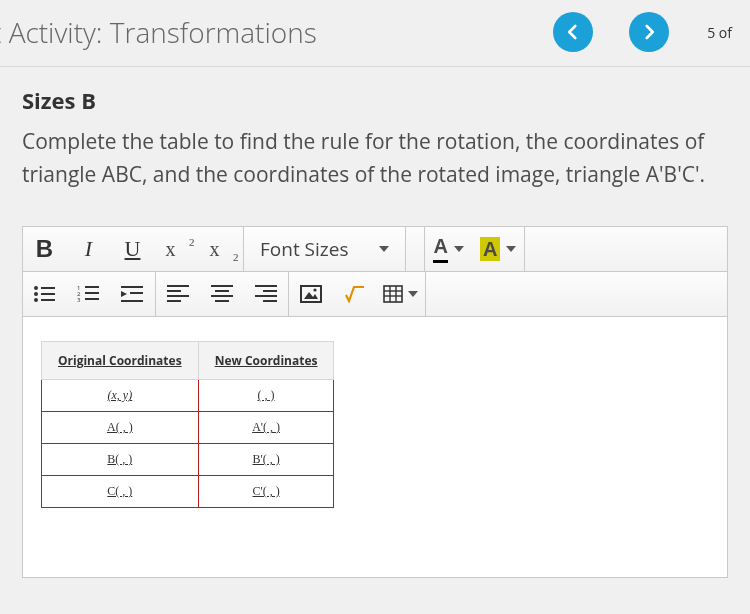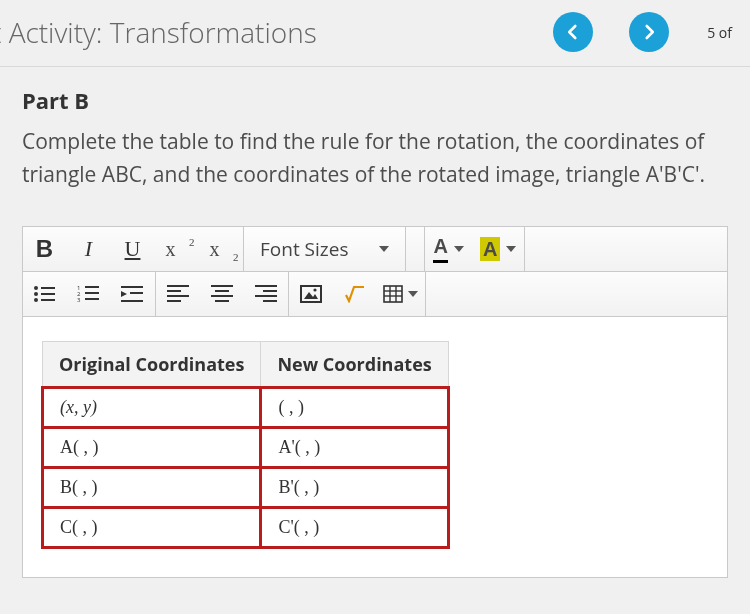--- a/index.html
+++ b/index.html
@@ -130,34 +130,35 @@
   .swatch-underline { border-bottom:3px solid #000; }
   .swatch-bg { background:#d0c800; padding:1px 3px 0 3px; }
   .list-icon svg, .align-icon svg, .img-icon svg, .math-icon svg, .table-icon svg { display:block; }
   .editor-body {
     padding: 24px 18px;
     background:#fff;
     min-height: 260px;
   }
   .coord-table {
     border-collapse: collapse;
-    font-size: 18px;
+    font-size: 12px;
     color:#333;
+    text-decoration:underline;
   }
   .coord-table th {
     text-align: left;
     font-weight:700;
     padding: 10px 16px;
     background:#f3f3f3;
     border:1px solid #d6d6d6;
   }
   .coord-table td {
-    text-align:left;
+    text-align:center;
     padding: 8px 16px;
-    border:3px solid #b91c1c;
+    border:1px solid #b91c1c;
     font-family: Georgia, "Times New Roman", serif;
   }
   .coord-table td em { font-style: italic; }
 </style>
 </head>
 <body>
 
 <div class="top-bar">
   <div class="top-title">t Activity: Transformations</div>
   <div class="nav-btn">
@@ -167,21 +168,21 @@
   </div>
   <div class="nav-btn">
     <svg width="18" height="18" viewBox="0 0 24 24">
         <path d="M9 4 L17 12 L9 20" stroke="#fff" stroke-width="3.5" fill="none" stroke-linecap="round" stroke-linejoin="round"></path>
       </svg>
   </div>
   <div class="page-indicator">5  of</div>
 </div>
 
 <div class="content">
-  <div class="part-title">Part B</div>
+  <div class="part-title">Sizes B</div>
   <div class="prompt-text">Complete the table to find the rule for the rotation, the coordinates of triangle ABC, and the coordinates of the rotated image, triangle A'B'C'.</div>
 
   <div class="editor-wrap">
 
     <div class="toolbar-row">
       <div class="tool-group">
         <div class="tool-btn bold">
             <span class="tool-label">B</span>
           </div>
         <div class="tool-btn italic">

